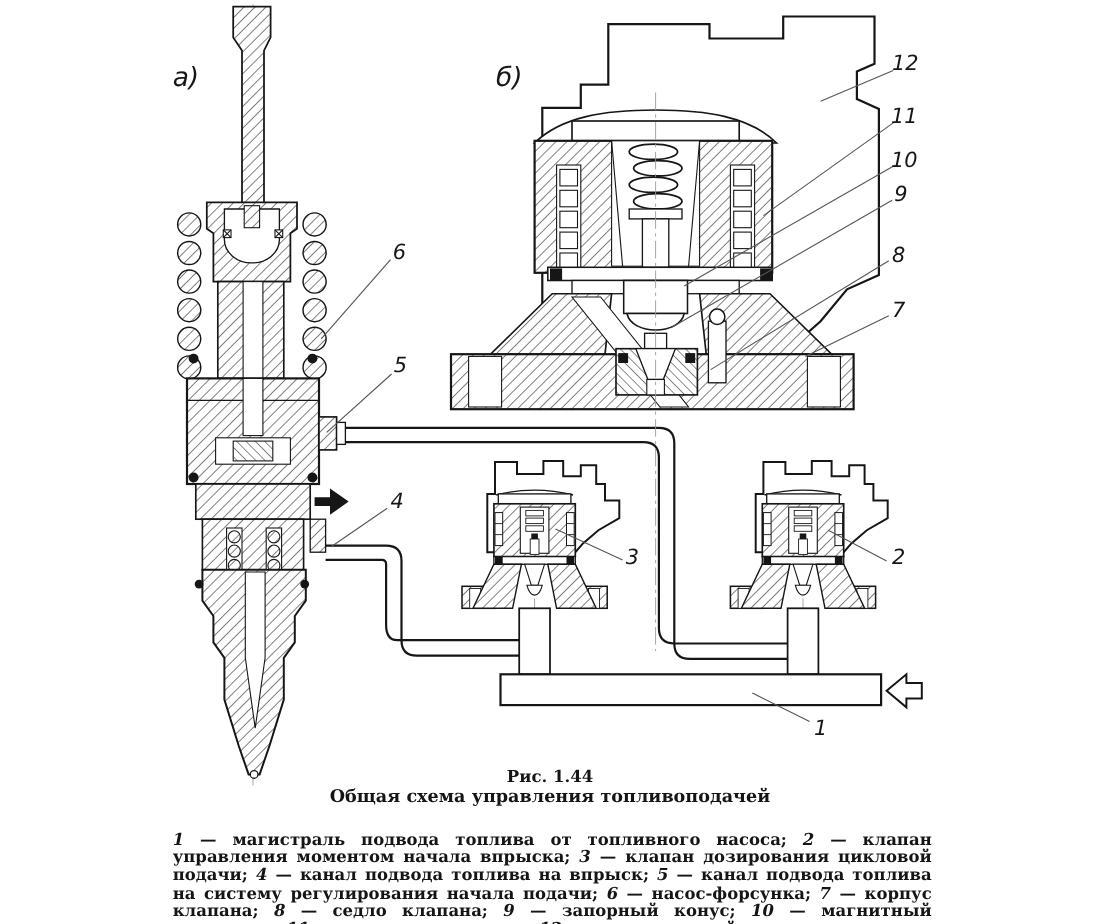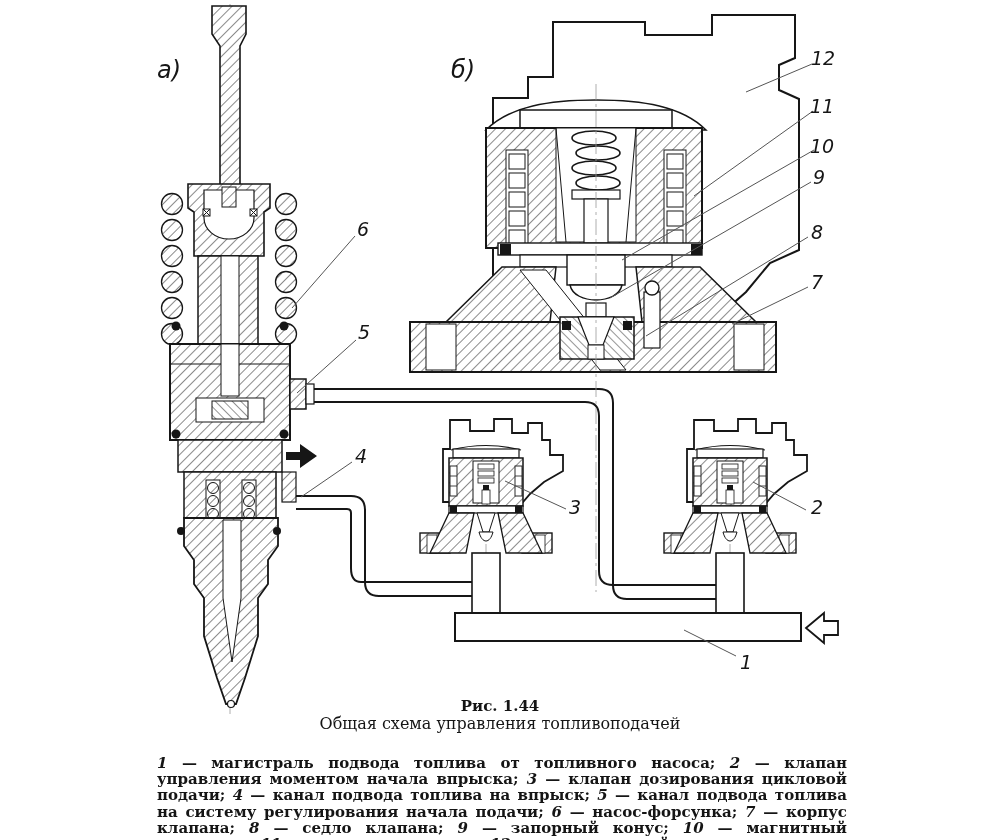--- a/index.html
+++ b/index.html
@@ -7,21 +7,21 @@
         font-family:"DejaVu Serif", serif;color:#151515;}
   .drawing-svg{position:absolute;left:0;top:0;}
   .view-label{position:absolute;font-family:"DejaVu Sans", sans-serif;font-style:italic;
               font-size:24px;color:#161616;transform:translate(-50%,-50%);} 
   .view-label.a{left:169px;top:70px;}
   .view-label.b{left:463px;top:70px;}
   .callout{position:absolute;font-family:"DejaVu Sans", sans-serif;font-style:italic;
            font-size:19px;color:#161616;transform:translate(-50%,-50%);white-space:nowrap;}
   .caption{position:absolute;left:0;top:698px;width:1000px;text-align:center;}
   .fig-num{font-size:15px;font-weight:bold;line-height:17px;}
-  .fig-title{font-size:16px;font-weight:normal;line-height:17px;}
+  .fig-title{font-size:16px;font-weight:bold;line-height:17px;}
   .fig-subtitle{font-size:16px;font-weight:bold;line-height:17px;}
   .fig-subtitle i{font-weight:bold;}
   .legend{position:absolute;left:157px;top:755px;width:690px;margin:0;text-align:justify;
           font-size:15px;font-weight:600;line-height:16.2px;}
   .legend i{font-style:italic;}
 </style>
 </head>
 <body>
 
 <div class="page">

